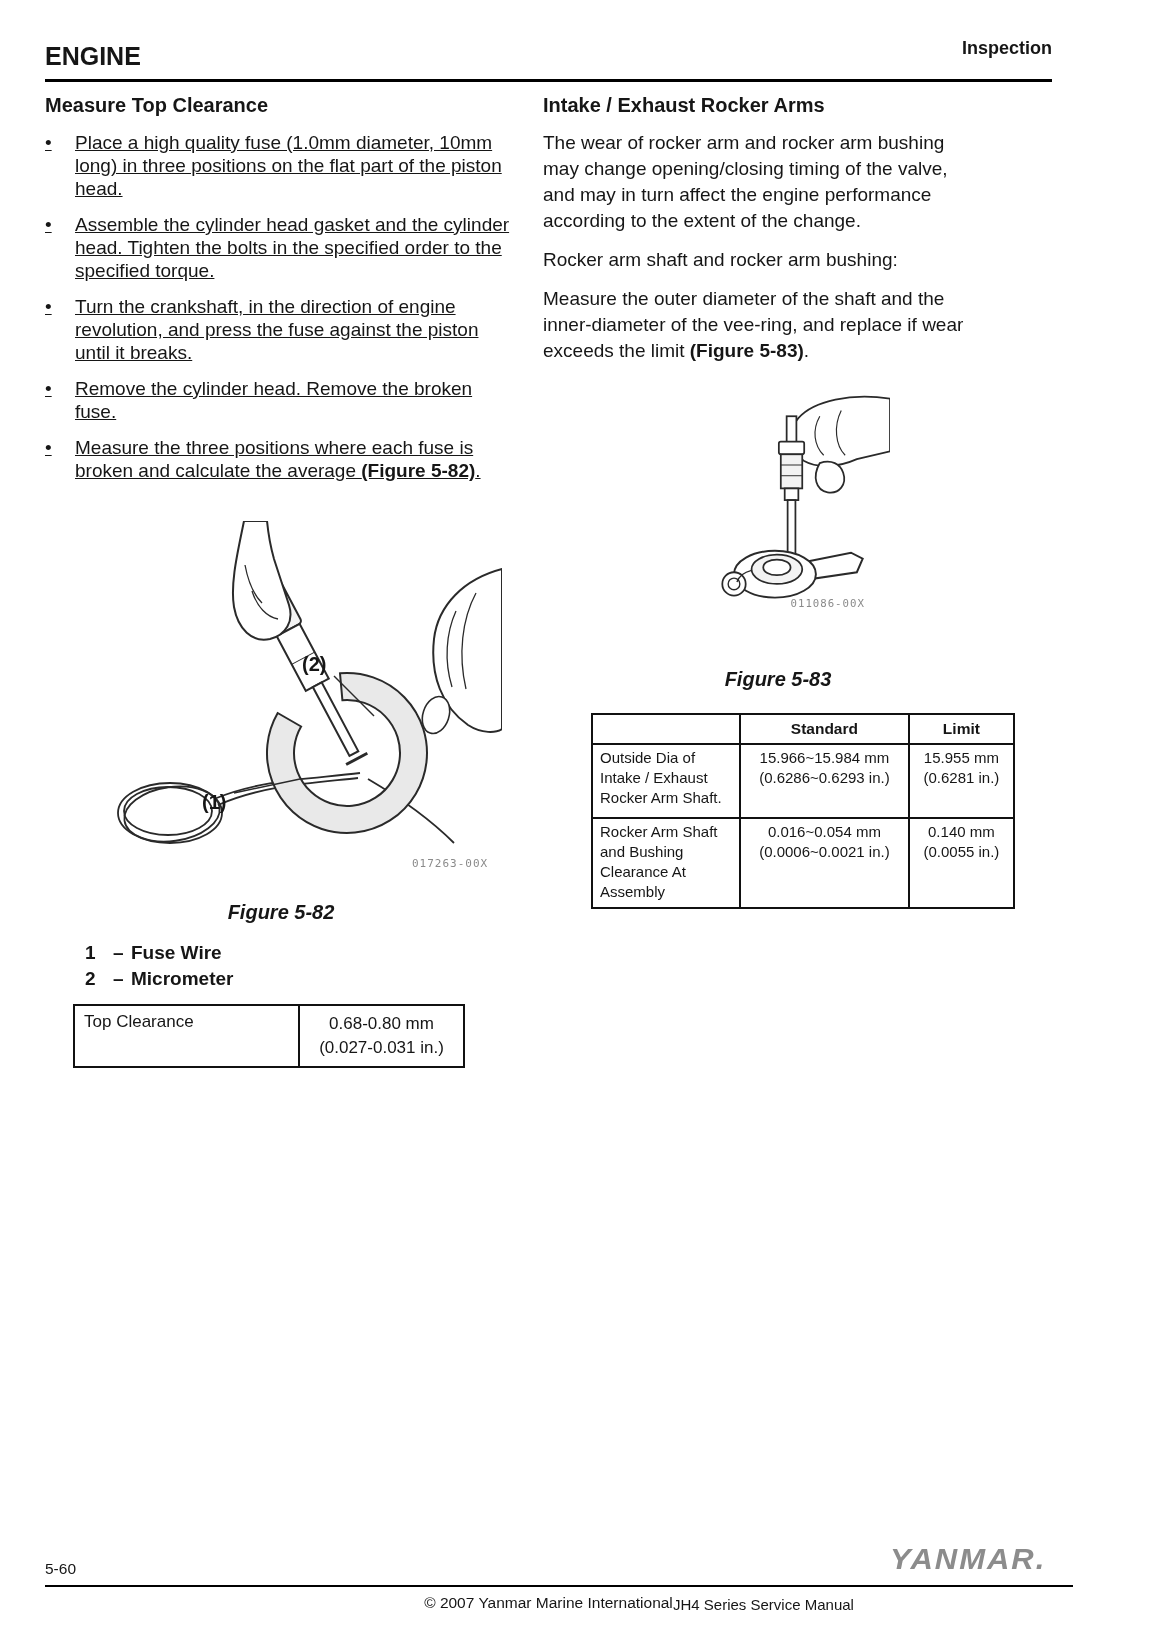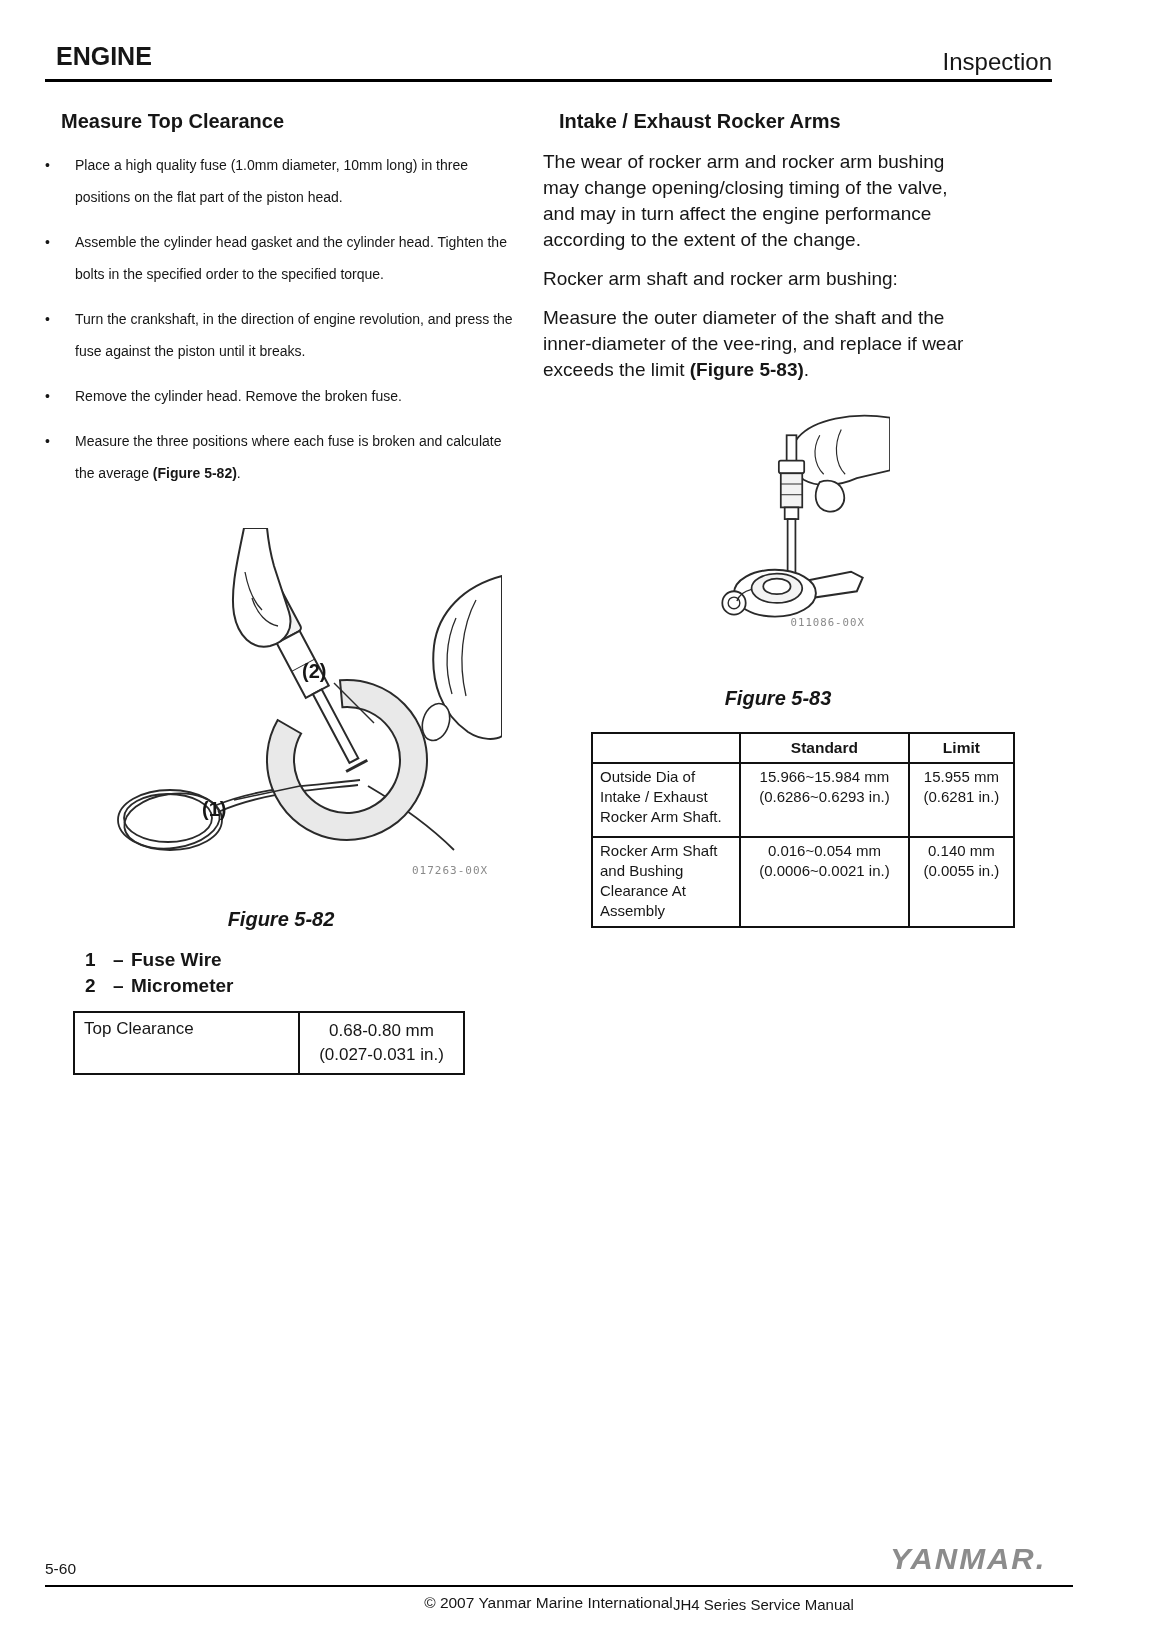--- a/index.html
+++ b/index.html
@@ -1,31 +1,31 @@
 <!DOCTYPE html>
 <html><head>
 <meta charset="utf-8">
 <style>
   html,body{margin:0;padding:0;background:#ffffff;}
   .page{
     position:relative;width:1157px;height:1637px;background:#ffffff;
     font-family:"Liberation Sans",sans-serif;color:#161616;overflow:hidden;
   }
   
-  .hdr-left{position:absolute;left:56px;top:42px;font-size:25px;font-weight:bold;}
-  .hdr-right{position:absolute;right:105px;top:48px;font-size:24px;font-weight:normal;}
+  .hdr-left{position:absolute;left:45px;top:42px;font-size:25px;font-weight:bold;}
+  .hdr-right{position:absolute;right:105px;top:38px;font-size:18px;font-weight:bold;}
   .hdr-rule{position:absolute;left:45px;top:79px;width:1007px;height:3px;background:#000;}
   
   .col{position:absolute;top:94px;}
   .col-left{left:45px;width:472px;}
   .col-right{left:543px;width:452px;}
-  .section-h{font-size:20px;font-weight:bold;margin:16px;}
+  .section-h{font-size:20px;font-weight:bold;margin:0;}
   
   .bullets{margin-top:14px;}
-  .bullet{display:flex;margin-bottom:13px;font-size:14px;line-height:32px;}
+  .bullet{display:flex;margin-bottom:13px;font-size:19px;line-height:23px;text-decoration:underline;}
   .bullet .dot{flex:0 0 30px;}
   .bullet .dot::before{content:"\2022";}
   .bullet .btxt{flex:1;}
   
   .para{font-size:19px;line-height:26px;margin:13px 12px 0 0;}
   
   .fig82{margin:26px 0 0 57px;width:400px;height:352px;}
   .fig83{margin:24px 0 0 152px;width:195px;height:232px;}
   .figcaption{text-align:center;font-size:20px;font-weight:bold;font-style:italic;}
   .cap82{margin-top:24px;}

